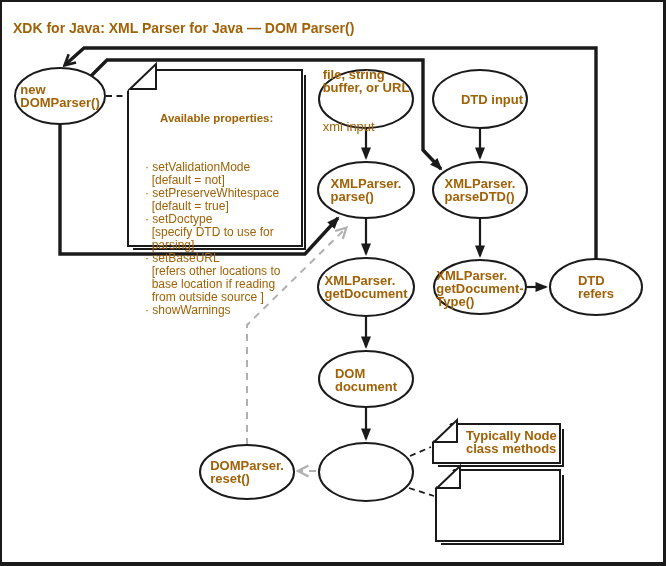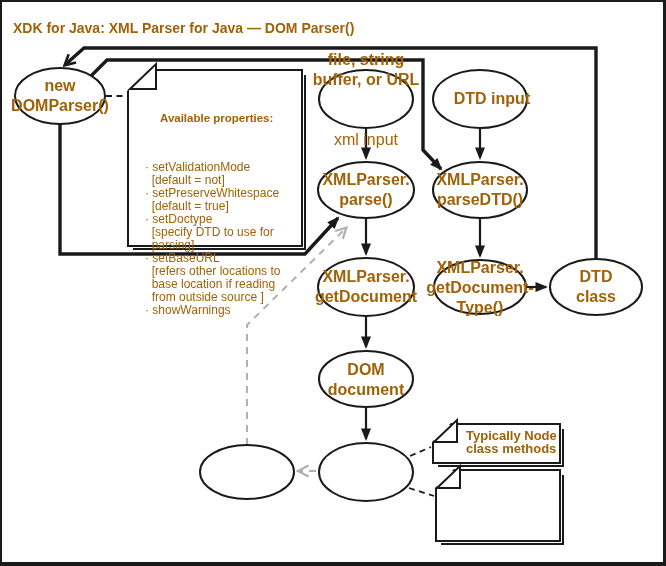--- a/index.html
+++ b/index.html
@@ -4,22 +4,22 @@
 <style>
   html,body{margin:0;padding:0;background:#fff;}
   .stage{
     position:relative;width:666px;height:566px;background:#ffffff;
     font-family:"Liberation Sans",sans-serif;color:#a16207;overflow:hidden;
   }
   .frame{position:absolute;left:0;top:0;right:0;bottom:0;
     border:solid #1a1a1a;border-width:2px 3px 4px 2px;pointer-events:none;}
   svg.layer{position:absolute;left:0;top:0;}
   .title{position:absolute;left:13px;top:20px;font-size:14px;font-weight:bold;white-space:pre;}
-  .nlabel{position:absolute;transform:translate(-50%,-50%);text-align:center;
-    font-size:16px;line-height:20px;white-space:pre;}
+  .nlabel{position:absolute;transform:translate(-50%,-50%);text-align:left;
+    font-size:13px;line-height:13px;white-space:pre;}
   .bold{font-weight:bold;}
   .note-text{position:absolute;white-space:pre;margin-left:8px;}
   .props{left:137px;top:76px;width:162px;}
   .props .note-heading{font-weight:bold;font-size:11.5px;line-height:13px;margin-left:15px;}
   .props .note-lines{font-size:12px;line-height:13px;}
   .note-bold{font-weight:bold;font-size:13px;line-height:13px;}
   .note-node-methods{left:458px;top:429px;}
   .note-print{left:461px;top:475px;}
 </style>
 </head>
@@ -108,23 +108,25 @@
   <div class="nlabel bold" style="left:366px;top:190px">XMLParser.
 parse()</div>
   <div class="nlabel bold" style="left:480px;top:190px">XMLParser.
 parseDTD()</div>
   <div class="nlabel bold" style="left:366px;top:287px">XMLParser.
 getDocument</div>
   <div class="nlabel bold" style="left:480px;top:288px">XMLParser.
 getDocument-
 Type()</div>
   <div class="nlabel bold" style="left:596px;top:287px">DTD
-class</div>
+refers</div>
   <div class="nlabel bold" style="left:366px;top:380px">DOM
 document</div>
+  <div class="nlabel bold" style="left:247px;top:472px">DOMParser.
+reset()</div>
 
   <div class="note-text props">
     <div class="note-heading">Available properties:</div>
     <div class="note-lines">· setValidationMode
   [default = not]
 · setPreserveWhitespace
   [default = true]
 · setDoctype
   [specify DTD to use for
   parsing]

